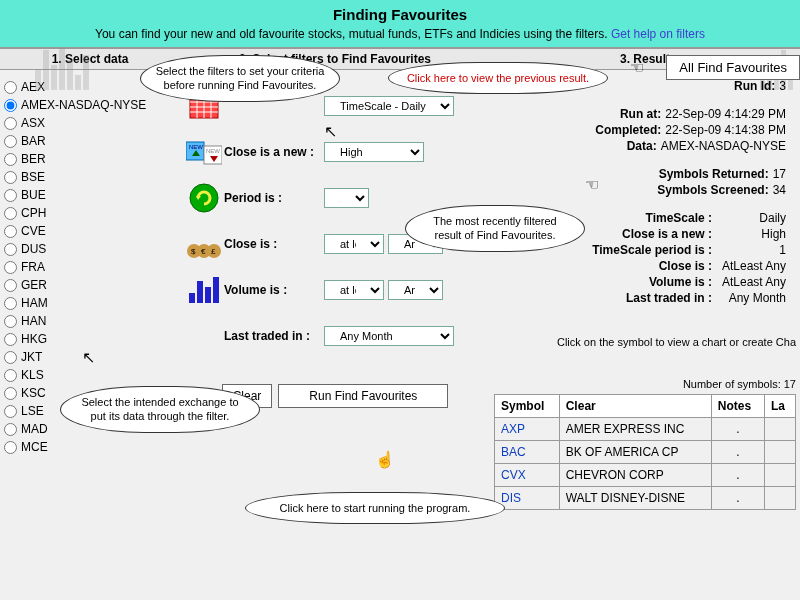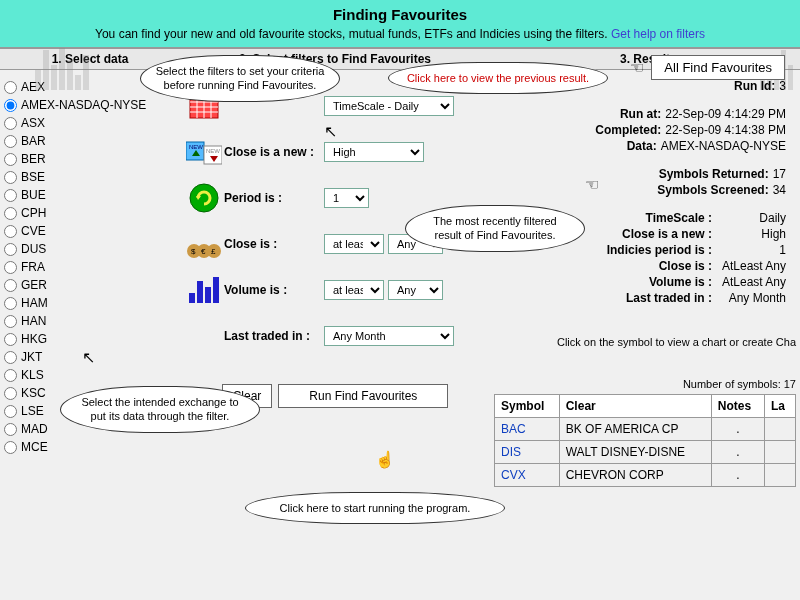--- a/index.html
+++ b/index.html
@@ -1,36 +1,36 @@
 <!DOCTYPE html>
 <html><head>
 <meta charset="utf-8">
 <style>
 * { box-sizing: border-box; margin: 0; padding: 0; }
 body { font-family: Arial, sans-serif; font-size: 12px; background: #f0f0f0; width: 800px; height: 600px; overflow: hidden; position: relative; }
 .header { background: #5eead4; padding: 4px 0; border-bottom: 1px solid #999; position: relative; }
 .title { text-align: center; font-weight: bold; font-size: 15px; padding: 2px 0; }
 .subtitle { text-align: center; font-size: 12px; padding: 2px 0; }
 .subtitle a { color: #4040d0; text-decoration: none; }
-.top-btn { position: absolute; right: 15px; top: 55px; background: #fff; border: 1px solid #666; padding: 4px 12px; font-size: 13px; }
+.top-btn { position: absolute; right: 0; top: 55px; background: #fff; border: 1px solid #666; padding: 4px 12px; font-size: 13px; }
 .columns-header { display: flex; background: #e8e8e8; border-top: 1px solid #999; border-bottom: 1px solid #999; }
 .col-h { text-align: center; font-weight: bold; font-size: 12px; padding: 3px 0; }
 .col-h1 { width: 180px; }
 .col-h2 { width: 310px; }
 .col-h3 { width: 310px; }
 .main { display: flex; height: 480px; }
 .col1 { width: 180px; padding: 8px 4px; }
 .col2 { width: 310px; padding: 8px 4px; position: relative; }
 .col3 { width: 310px; padding: 8px 4px; position: relative; }
 .radio-item { display: flex; align-items: center; padding: 2px 0; font-size: 12px; cursor: pointer; }
 .radio-item input { margin-right: 4px; }
 .filter-row { display: flex; align-items: center; margin: 10px 0; }
 .filter-icon { width: 40px; height: 36px; display: flex; align-items: center; justify-content: center; }
 .filter-label { width: 100px; font-size: 12px; font-weight: bold; }
-.sel { background: #fff; border: 1px solid #7a9; font-size: 11px; padding: 1px 4px; height: 20px; }
+.sel { background: #fff; border: 1px solid #7a9; font-size: 11px; padding: 1px 11px; height: 20px; }
 .btn-row { margin-top: 30px; display: flex; gap: 6px; justify-content: center; }
 .btn { background: #fff; border: 1px solid #666; padding: 4px 10px; font-size: 12px; cursor: pointer; }
 .btn-run { padding: 4px 30px; }
 .result-row { display: flex; justify-content: flex-end; padding: 1px 10px 1px 0; font-size: 12px; }
 .result-label { font-weight: bold; margin-right: 4px; }
 .result-section { margin-top: 12px; }
 .table-header { text-align: right; font-size: 11px; margin-top: 30px; }
 .table { border-collapse: collapse; margin-top: 4px; width: 100%; padding-left: 33px; }
 .table th, .table td { border: 1px solid #999; padding: 4px 6px; font-size: 12px; text-align: left; }
 .table th { font-weight: bold; background: #fff; }
@@ -296,21 +296,21 @@
     <div class="result-section">
       <div class="result-row">
           <span class="result-label">TimeScale :</span>
           <span style="width:70px;text-align:right">Daily</span>
         </div>
       <div class="result-row">
           <span class="result-label">Close is a new :</span>
           <span style="width:70px;text-align:right">High</span>
         </div>
       <div class="result-row">
-          <span class="result-label">Indicies period is :</span>
+          <span class="result-label">TimeScale period is :</span>
           <span style="width:70px;text-align:right">1</span>
         </div>
       <div class="result-row">
           <span class="result-label">Close is :</span>
           <span style="width:70px;text-align:right">AtLeast Any</span>
         </div>
       <div class="result-row">
           <span class="result-label">Volume is :</span>
           <span style="width:70px;text-align:right">AtLeast Any</span>
         </div>
@@ -325,33 +325,39 @@
       <thead>
           <tr>
         <th>Symbol</th>
         <th>Clear</th>
         <th>Notes</th>
         <th>La</th>
       </tr>
         </thead>
       <tbody id="table-body">
           <tr>
+            <td><span class="sym-link">AXP</span></td>
+            <td>AMER EXPRESS INC</td>
+            <td style="text-align: center;">.</td>
+            <td></td>
+          </tr>
+          <tr>
             <td><span class="sym-link">BAC</span></td>
             <td>BK OF AMERICA CP</td>
             <td style="text-align: center;">.</td>
             <td></td>
           </tr>
           <tr>
-            <td><span class="sym-link">DIS</span></td>
-            <td>WALT DISNEY-DISNE</td>
+            <td><span class="sym-link">CVX</span></td>
+            <td>CHEVRON CORP</td>
             <td style="text-align: center;">.</td>
             <td></td>
           </tr>
           <tr>
-            <td><span class="sym-link">CVX</span></td>
-            <td>CHEVRON CORP</td>
+            <td><span class="sym-link">DIS</span></td>
+            <td>WALT DISNEY-DISNE</td>
             <td style="text-align: center;">.</td>
             <td></td>
           </tr>
         </tbody>
     </table>
   </div>
 </div>
 
 </body></html>

